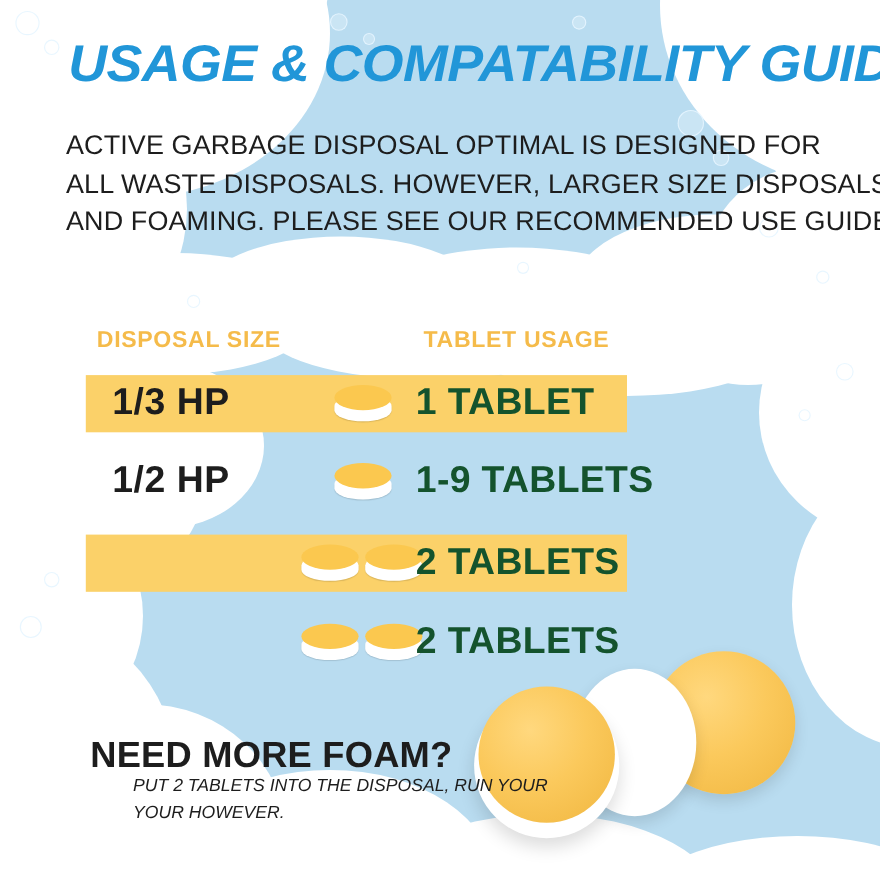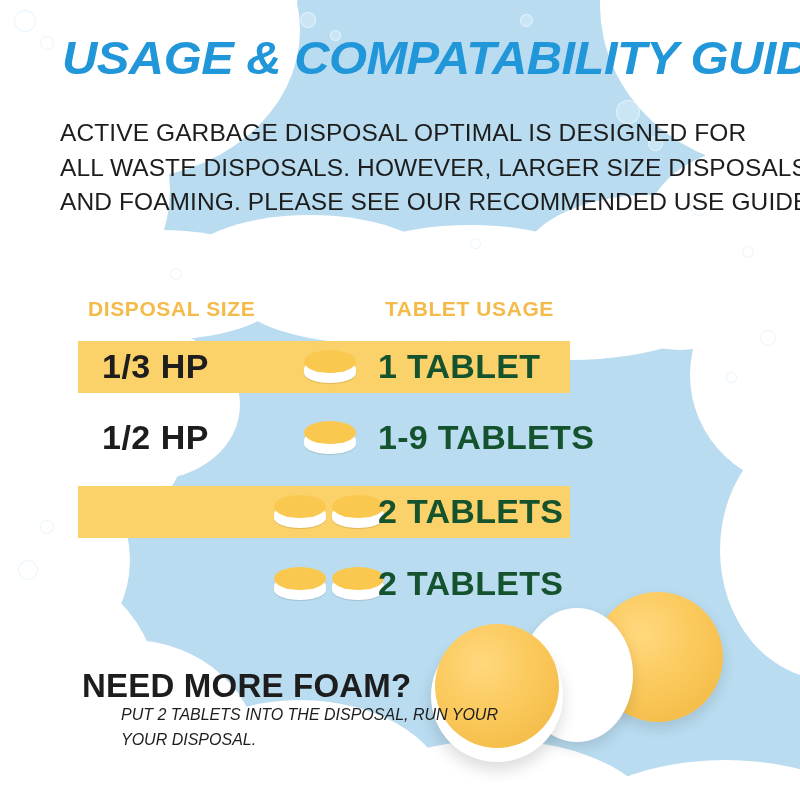--- a/index.html
+++ b/index.html
@@ -311,16 +311,16 @@
     <div class="bt-edge" style="left:96px; top:28px; width:112px; height:134px; box-shadow:0 6px 14px rgba(0,0,0,0.12);"></div>
     <div class="bt-face" style="left:92px; top:26px; width:96px; height:136px; border-radius:50%; opacity:0.0;"></div>
 
     <div class="bt-edge" style="left:6px; top:50px; width:132px; height:132px; box-shadow:0 8px 16px rgba(0,0,0,0.14);"></div>
     <div class="bt-face" style="left:10px; top:44px; width:124px; height:124px;"></div>
   </div>
 
   <div class="foam-heading">NEED MORE FOAM?</div>
   <div class="foam-body">
     <div>PUT 2 TABLETS INTO THE DISPOSAL, RUN YOUR</div>
-    <div>YOUR DISPOSAL.</div>
+    <div>YOUR HOWEVER.</div>
   </div>
 
 </div>
 
 </body></html>

